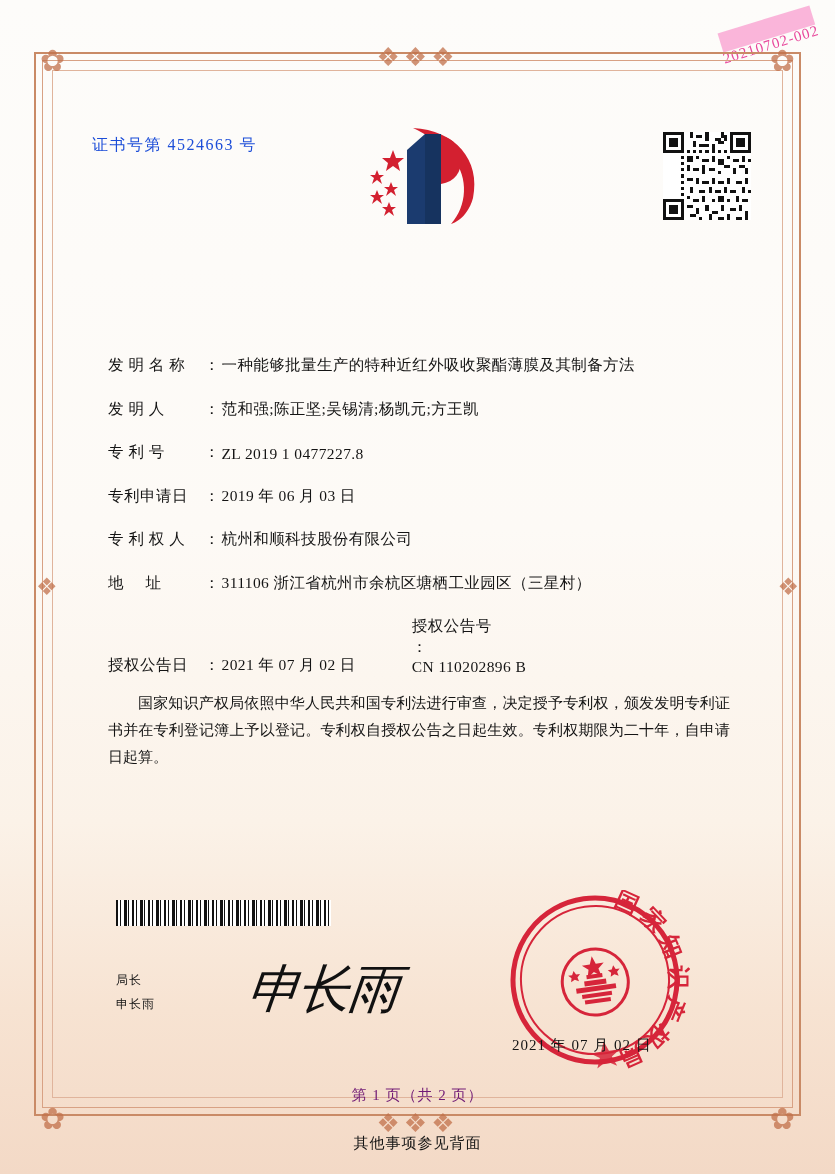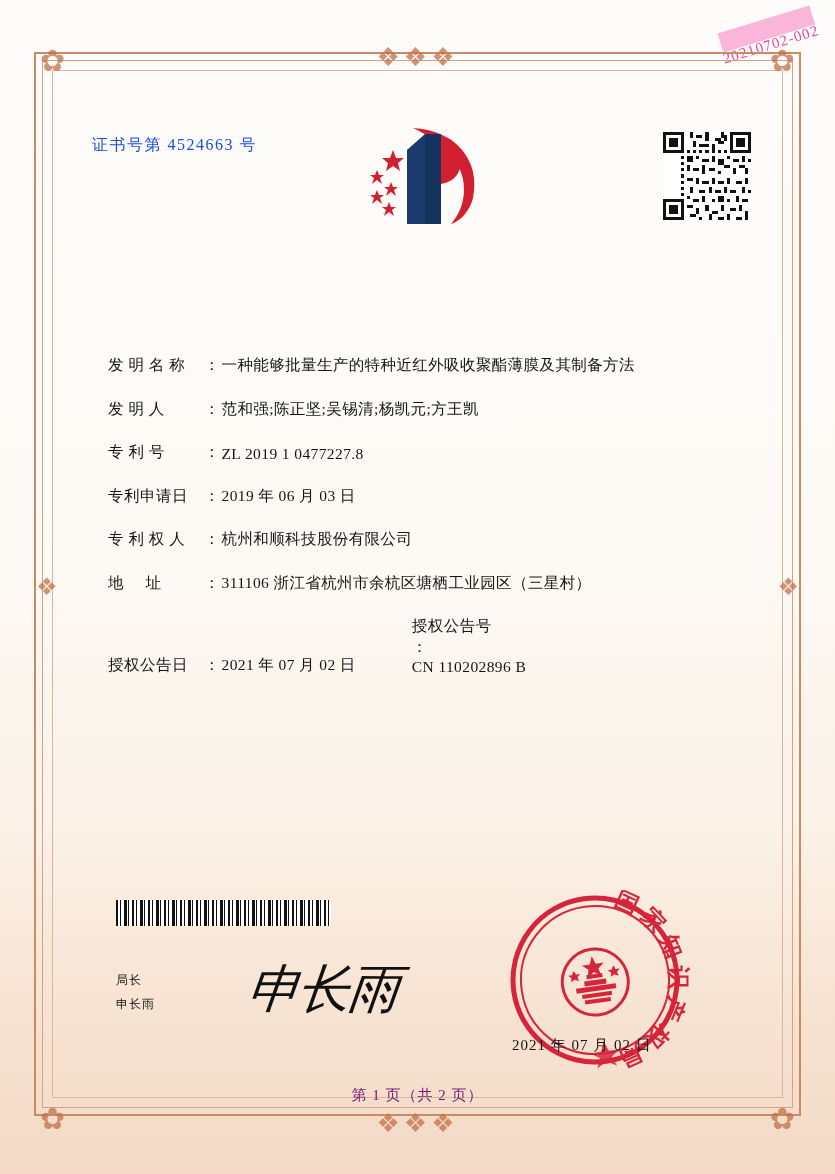--- a/index.html
+++ b/index.html
@@ -452,20 +452,21 @@
       <span class="right">
         <span class="flabel2">授权公告号</span>
         <span class="fsep">：</span>
         <span class="fvalue">CN 110202896 B</span>
       </span>
     </div>
 
   </div>
 
   <div id="paras">
+    <p>国家知识产权局依照中华人民共和国专利法进行审查，决定授予专利权，颁发发明专利证书并在专利登记簿上予以登记。专利权自授权公告之日起生效。专利权期限为二十年，自申请日起算。</p>
   </div>
 
   <div id="barcode"></div>
 
   <div id="sig-label">
     <div>局长</div>
     <div>申长雨</div>
   </div>
   <div id="sig-hand">申长雨</div>
 
@@ -494,14 +495,15 @@
           </g>
         </g>
 
         <polygon points="95,152 99,162 110,162 101,168 105,178 95,172 85,178 89,168 80,162 91,162" fill="#d6253a" opacity="0.85"></polygon>
       </g>
     </svg>
   </div>
   <div id="seal-date">2021 年 07 月 02 日</div>
 
   <div id="page-num">第 1 页（共 2 页）</div>
+  <div id="footer-note">其他事项参见背面</div>
 
 </div>
 
 </body></html>

